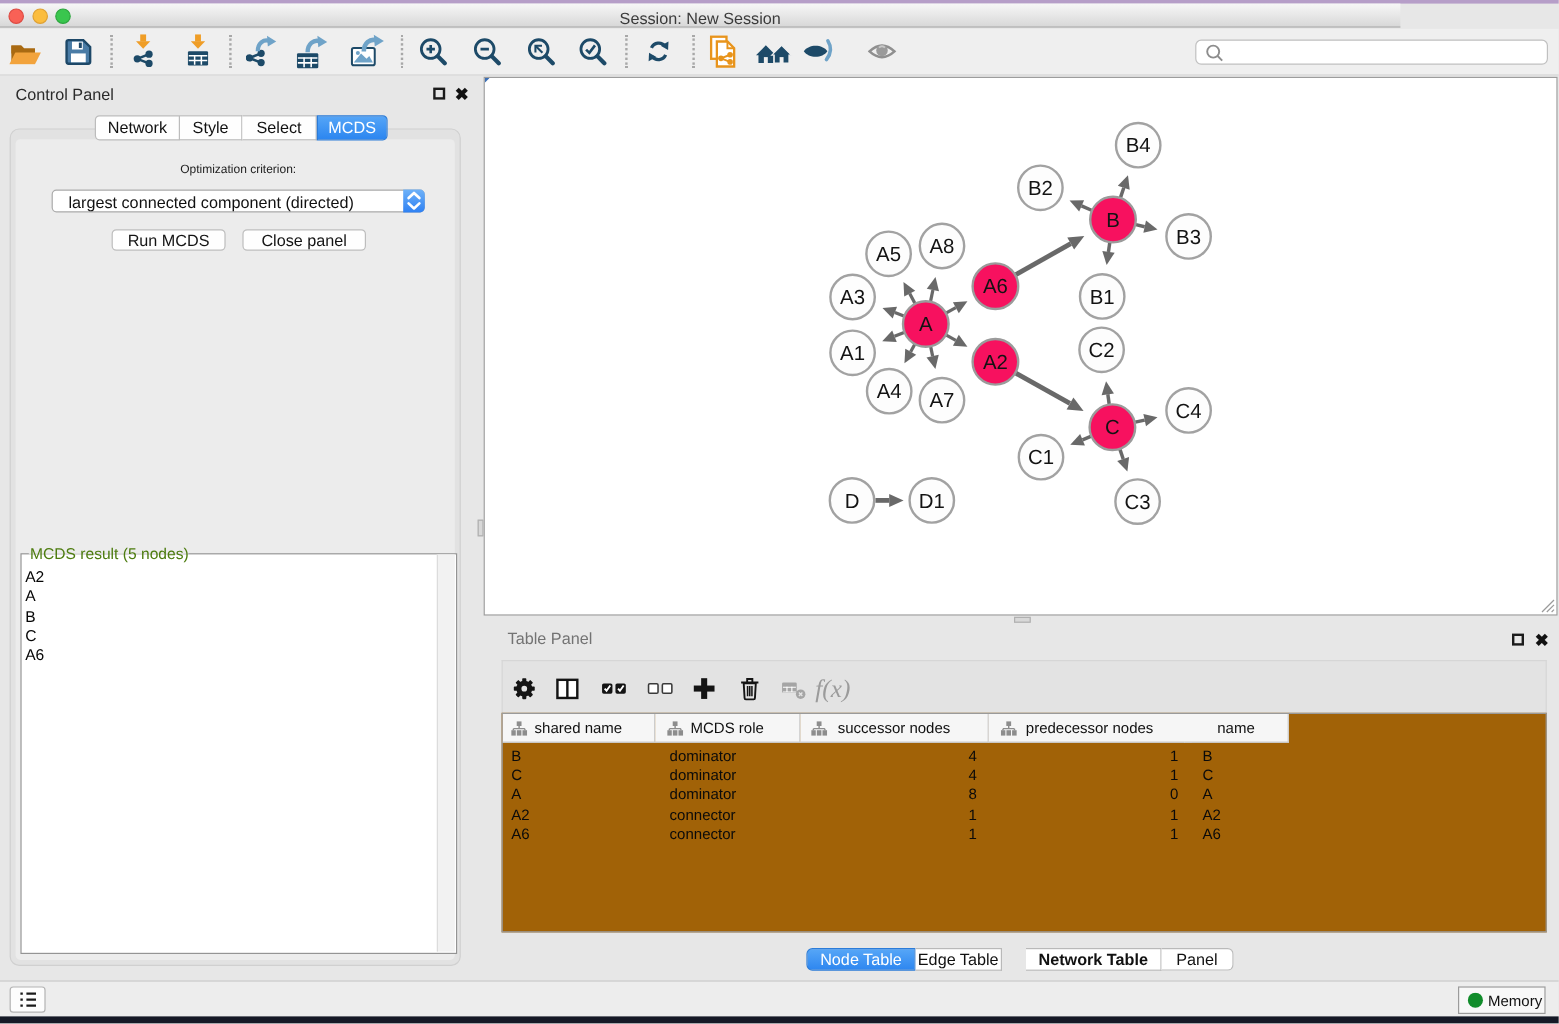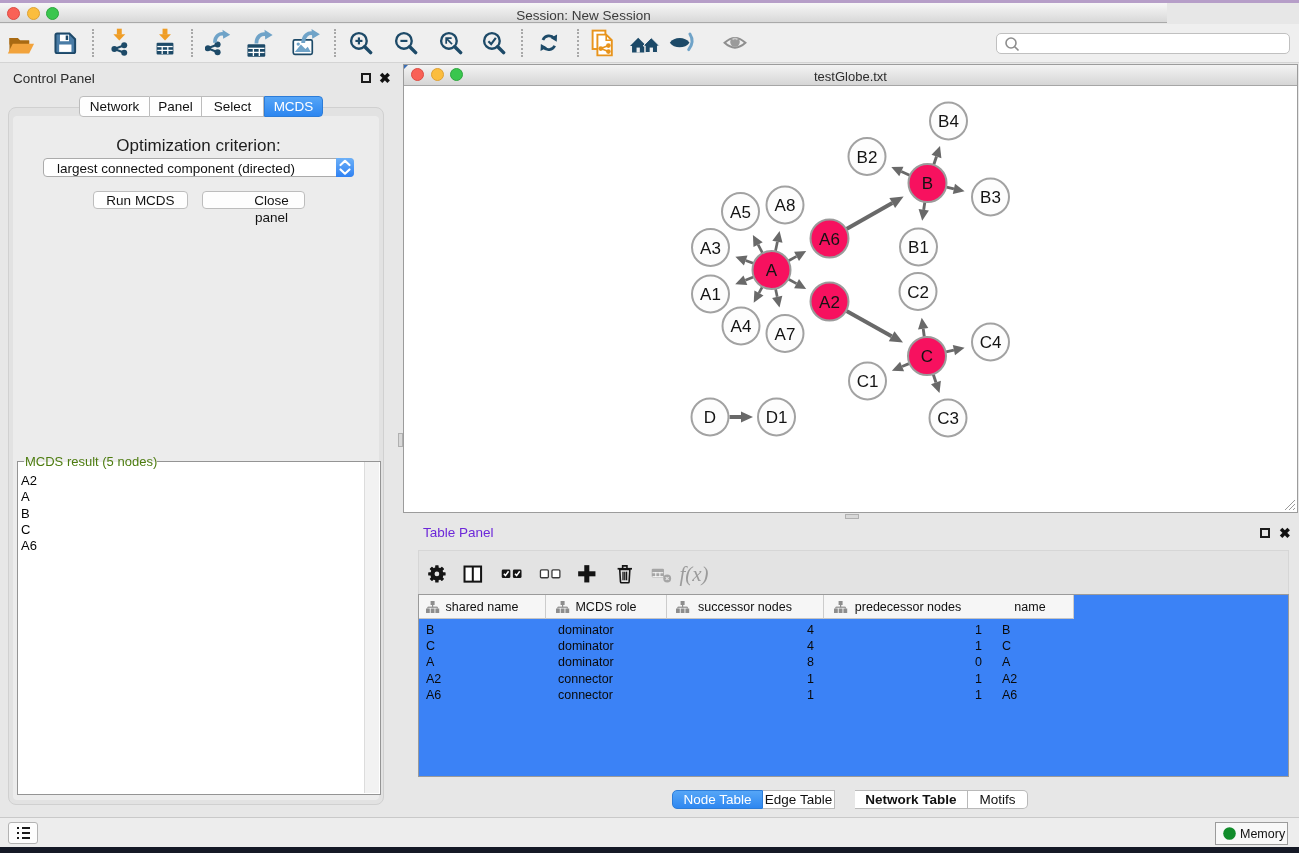--- a/index.html
+++ b/index.html
@@ -12,36 +12,36 @@
 .sep{top:5px;height:28px;border-left:2px dotted #a8a8a8;width:0;}
 .searchbox{left:996px;top:9px;width:294px;height:21px;background:#fff;border:1px solid #c0c0c0;border-radius:5px;}
 .cp-title{left:13px;top:71px;font-size:13.5px;color:#2b2b2b;}
 .floatbtn{width:10px;height:10px;border:2px solid #1b1b1b;background:transparent;}
 .xbtn{font-size:14px;color:#111;font-weight:bold;line-height:12px;}
 .tabs{top:96px;height:21px;font-size:13.5px;z-index:5;}
 .tab{position:absolute;top:0;height:21px;background:#fefefe;border:1px solid #bcbcbc;color:#111;text-align:center;line-height:20px;}
 .tab.sel{background:linear-gradient(#55a5f7,#2c86f0);color:#fff;border-color:#2c7cd8;}
 .cp-outer{left:8px;top:107px;width:376px;height:698px;background:#e2e2e2;border:1px solid #d0d0d0;border-radius:8px;}
 .cp-inner{left:13px;top:116px;width:366px;height:684px;background:#ececec;border-radius:4px;}
-.opt-label{left:43px;top:136px;width:311px;text-align:center;font-size:17px;color:#1d1d1d;}
+.opt-label{left:43px;top:136px;width:311px;text-align:center;font-size:10px;color:#1d1d1d;}
 .combo{left:43px;top:158px;width:311px;height:19px;background:#fff;border:1px solid #ababab;border-radius:4px;}
 .combo-text{left:13px;top:2px;font-size:13.5px;color:#111;position:absolute;}
 .combo-btn{position:absolute;right:-1px;top:-1px;width:18px;height:19px;border-radius:0 4px 4px 0;background:linear-gradient(#6db1f8,#2f81f3);}
 .btn{position:absolute;height:18px;background:#fefefe;border:1px solid #bdbdbd;border-radius:4px;font-size:13.5px;color:#141414;text-align:center;line-height:17px;}
 .grp{left:17px;top:461px;width:364px;height:334px;background:#fff;border:1px solid #949494;}
 .grp-legend{left:25px;top:454px;font-size:13px;color:#4d7c0f;}
 .grp-mask{left:24px;top:461px;width:133px;height:1px;background:#ececec;}
 .mcds-list{left:21px;top:473px;font-size:13px;color:#050505;line-height:16.3px;}
 .grp-scroll{left:364px;top:462px;width:15px;height:331px;background:#f2f2f2;border-left:1px solid #dcdcdc;}
 .net-win{left:403px;top:64px;width:895px;height:449px;border:1px solid #9c9c9c;background:#fff;}
 .net-titlebar{position:absolute;left:0;top:0;width:100%;height:21px;background:linear-gradient(#f4f4f4,#d6d6d6);border-bottom:1px solid #a6a6a6;}
 .nt-text{position:absolute;top:4px;width:100%;text-align:center;font-size:13px;color:#2d2d2d;}
-.tp-title{left:423px;top:525px;font-size:13.5px;color:#6d28d9;}
+.tp-title{left:423px;top:525px;font-size:13.5px;color:#737373;}
 .tp-toolbar{left:418px;top:550px;width:871px;height:44px;background:#e3e3e3;border:1px solid #d6d6d6;border-bottom:none;}
-.tbl{left:418px;top:594px;width:871px;height:183px;background:#3b82f6;border:1px solid #9a9a9a;}
+.tbl{left:418px;top:594px;width:871px;height:183px;background:#a16207;border:1px solid #9a9a9a;}
 .th{position:absolute;top:0;height:24px;background:#f6f6f6;border-right:1px solid #cccccc;border-bottom:1px solid #c4c4c4;font-size:12.5px;color:#101010;text-align:center;line-height:24px;}
 .td{position:absolute;font-size:12.5px;color:#0a0a0a;height:16.2px;line-height:16.2px;}
 .btabs{top:790px;height:19px;font-size:13.5px;}
 .btab{position:absolute;top:0;height:19px;background:#fff;border:1px solid #b9b9b9;color:#111;text-align:center;line-height:18px;}
 .btab.sel{background:linear-gradient(#56a6f7,#2e87f0);color:#fff;border-color:#2c7cd8;}
 .statusbar{left:0;top:817px;width:1299px;height:30px;background:#ededed;border-top:1px solid #c9c9c9;}
 .desk-bot{left:0;top:847px;width:1299px;height:6px;background:#151926;}
 .memory{left:1215px;top:822px;width:73px;height:23px;background:#f8f8f8;border:1px solid #9b9b9b;text-align:right;}
 .listbtn{left:8px;top:822px;width:30px;height:22px;background:#fdfdfd;border:1px solid #b3b3b3;border-radius:3px;}
 </style></head>
@@ -204,49 +204,43 @@
         <line x1="10.7" y1="10.7" x2="14.5" y2="14.5" stroke="#8d8d8d" stroke-width="1.6"></line>
       </svg>
     </div>
 </div>
 
 <div class="abs cp-title">Control Panel</div>
 <div class="abs floatbtn" style="left:361px;top:73px;"></div>
 <div class="abs xbtn" style="left:379px;top:72px;">✖</div>
 <div class="abs tabs">
   <div class="tab" style="left:79px;width:71px;border-radius:4px 0 0 4px;">Network</div>
-  <div class="tab" style="left:150px;width:52px;border-left:none;">Panel</div>
+  <div class="tab" style="left:150px;width:52px;border-left:none;">Style</div>
   <div class="tab" style="left:202px;width:62px;border-left:none;">Select</div>
   <div class="tab sel" style="left:264px;width:59px;border-radius:0 4px 4px 0;">MCDS</div>
 </div>
 <div class="abs cp-outer"></div>
 <div class="abs cp-inner"></div>
 <div class="abs opt-label">Optimization criterion:</div>
 <div class="abs combo">
   <div class="combo-text">largest connected component (directed)</div>
   <div class="combo-btn"><svg width="18" height="19">
         <path d="M4.5 7 L9 2.8 L13.5 7" fill="none" stroke="#fff" stroke-width="2.2" stroke-linecap="round" stroke-linejoin="round"></path>
         <path d="M4.5 11.5 L9 15.7 L13.5 11.5" fill="none" stroke="#fff" stroke-width="2.2" stroke-linecap="round" stroke-linejoin="round"></path>
       </svg></div>
 </div>
 <div class="btn" style="left:93px;top:191px;width:95px;">Run MCDS</div>
-<div class="btn" style="left:202px;top:191px;width:103px;padding-left:36px;">Close panel</div>
+<div class="btn" style="left:202px;top:191px;width:103px;">Close panel</div>
 <div class="abs grp"></div>
 <div class="abs grp-mask"></div>
 <div class="abs grp-scroll"></div>
 <div class="abs grp-legend">MCDS result (5 nodes)</div>
 <div class="abs mcds-list">A2<br>A<br>B<br>C<br>A6</div>
 
 <div class="abs net-win">
-  <div class="net-titlebar">
-    <div class="abs tl" style="left:6.5px;top:3px;background:#f96156;border:1px solid #dd4b43;"></div>
-    <div class="abs tl" style="left:26.5px;top:3px;background:#fbbd3e;border:1px solid #dfa133;"></div>
-    <div class="abs tl" style="left:46px;top:3px;background:#3ac64e;border:1px solid #2da63e;"></div>
-    <div class="nt-text">testGlobe.txt</div>
-  </div>
   <svg width="892" height="421" style="position:absolute;left:0;top:21px;">
       <line x1="358.4" y1="166.8" x2="354.1" y2="158.6" stroke="#696969" stroke-width="2.7"></line>
       <polygon points="358.7,156.2 348.9,148.9 349.5,161.1" fill="#696969"></polygon>
       <line x1="371.5" y1="164.9" x2="373.4" y2="155.7" stroke="#696969" stroke-width="2.7"></line>
       <polygon points="378.5,156.8 375.6,144.9 368.3,154.7" fill="#696969"></polygon>
       <line x1="349.2" y1="177.3" x2="341.7" y2="174.5" stroke="#696969" stroke-width="2.7"></line>
       <polygon points="343.5,169.6 331.4,170.7 339.9,179.4" fill="#696969"></polygon>
       <line x1="349.4" y1="191.1" x2="341.4" y2="194.3" stroke="#696969" stroke-width="2.7"></line>
       <polygon points="339.5,189.4 331.2,198.3 343.3,199.1" fill="#696969"></polygon>
       <line x1="358.2" y1="201.1" x2="354.9" y2="207.1" stroke="#696969" stroke-width="2.7"></line>
@@ -474,21 +468,21 @@
     <div class="td" style="left:7px;top:91.8px;">A6</div>
     <div class="td" style="left:139px;top:91.8px;">connector</div>
     <div class="td" style="left:248px;width:147px;top:91.8px;text-align:right;">1</div>
     <div class="td" style="left:405px;width:158px;top:91.8px;text-align:right;">1</div>
     <div class="td" style="left:583px;top:91.8px;">A6</div>
 </div>
 <div class="abs btabs">
   <div class="btab sel" style="left:672px;width:91px;border-radius:5px 0 0 5px;">Node Table</div>
   <div class="btab" style="left:763px;width:72px;border-left:none;">Edge Table</div>
   <div class="btab" style="left:855px;width:113px;border-left:none;font-weight:bold;">Network Table</div>
-  <div class="btab" style="left:968px;width:60px;border-radius:0 5px 5px 0;border-left:none;">Motifs</div>
+  <div class="btab" style="left:968px;width:60px;border-radius:0 5px 5px 0;border-left:none;">Panel</div>
 </div>
 
 <div class="abs statusbar"></div>
 <div class="abs listbtn">
     <svg width="28" height="20" style="position:absolute;left:0;top:0;">
       <g stroke="#1a1a1a" stroke-width="2">
         <line x1="8" y1="5" x2="10" y2="5"></line>
         <line x1="13" y1="5" x2="21" y2="5"></line>
         <line x1="8" y1="10" x2="10" y2="10"></line>
         <line x1="13" y1="10" x2="21" y2="10"></line>

